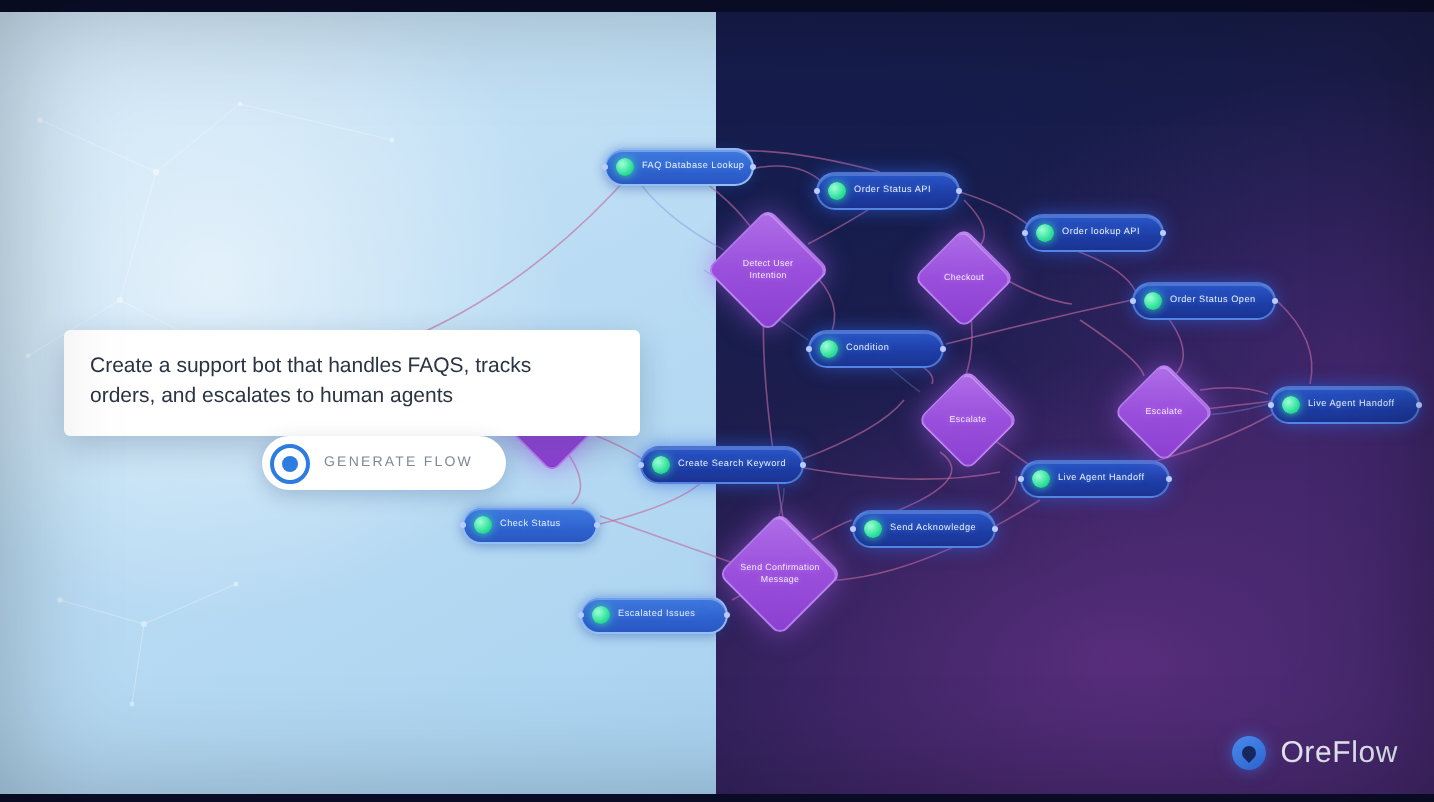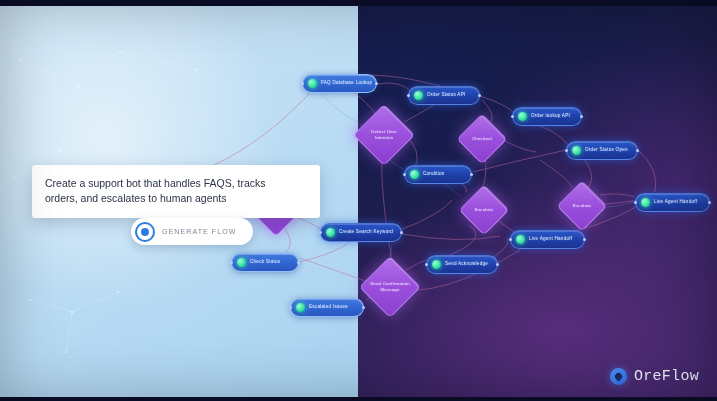--- a/index.html
+++ b/index.html
@@ -123,21 +123,21 @@
     width:8px;height:8px;border-radius:50%;
     background:#2d7de0;display:block;
   }
   .gen-btn .glbl{
     font-size:7px;letter-spacing:1.1px;color:#7e8896;
   }
 
   
   .logo{
     position:absolute;right:18px;bottom:16px;
-    display:flex;align-items:flex-start;gap:7px;font-family:Liberation Mono, monospace;
+    display:flex;align-items:flex-start;gap:7px;
   }
   .logo .mark{
     width:17px;height:17px;border-radius:50%;
     background:linear-gradient(140deg,#4f8ff5,#2e6de0);
     display:flex;align-items:center;justify-content:center;
     box-shadow:0 0 8px rgba(70,130,245,.6);
   }
   .logo .mark i{
     width:7px;height:7px;border-radius:50% 50% 50% 0;
     background:#172a63;transform:rotate(-45deg);display:block;

